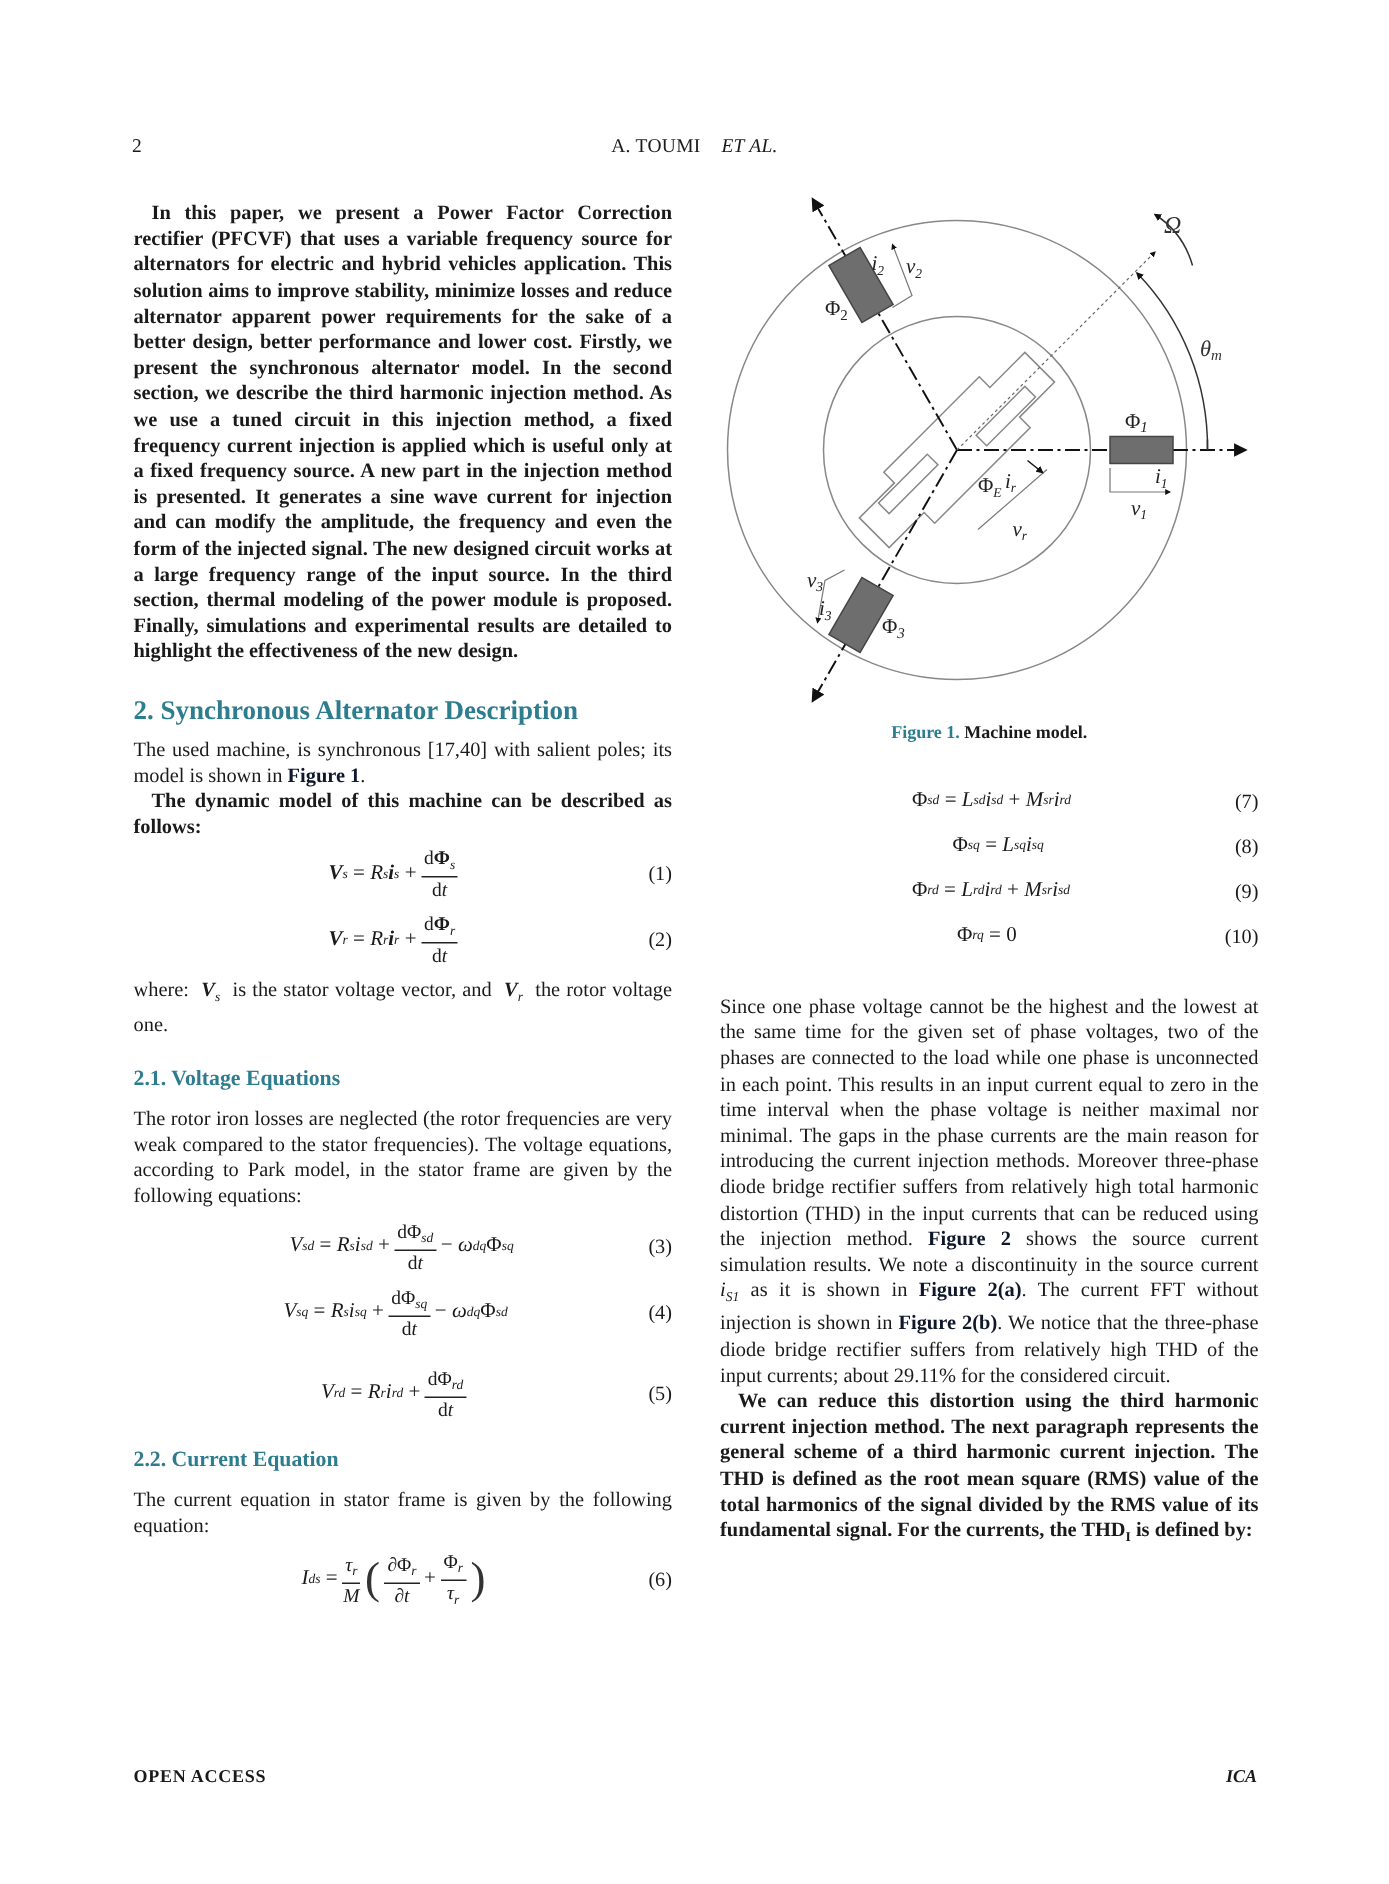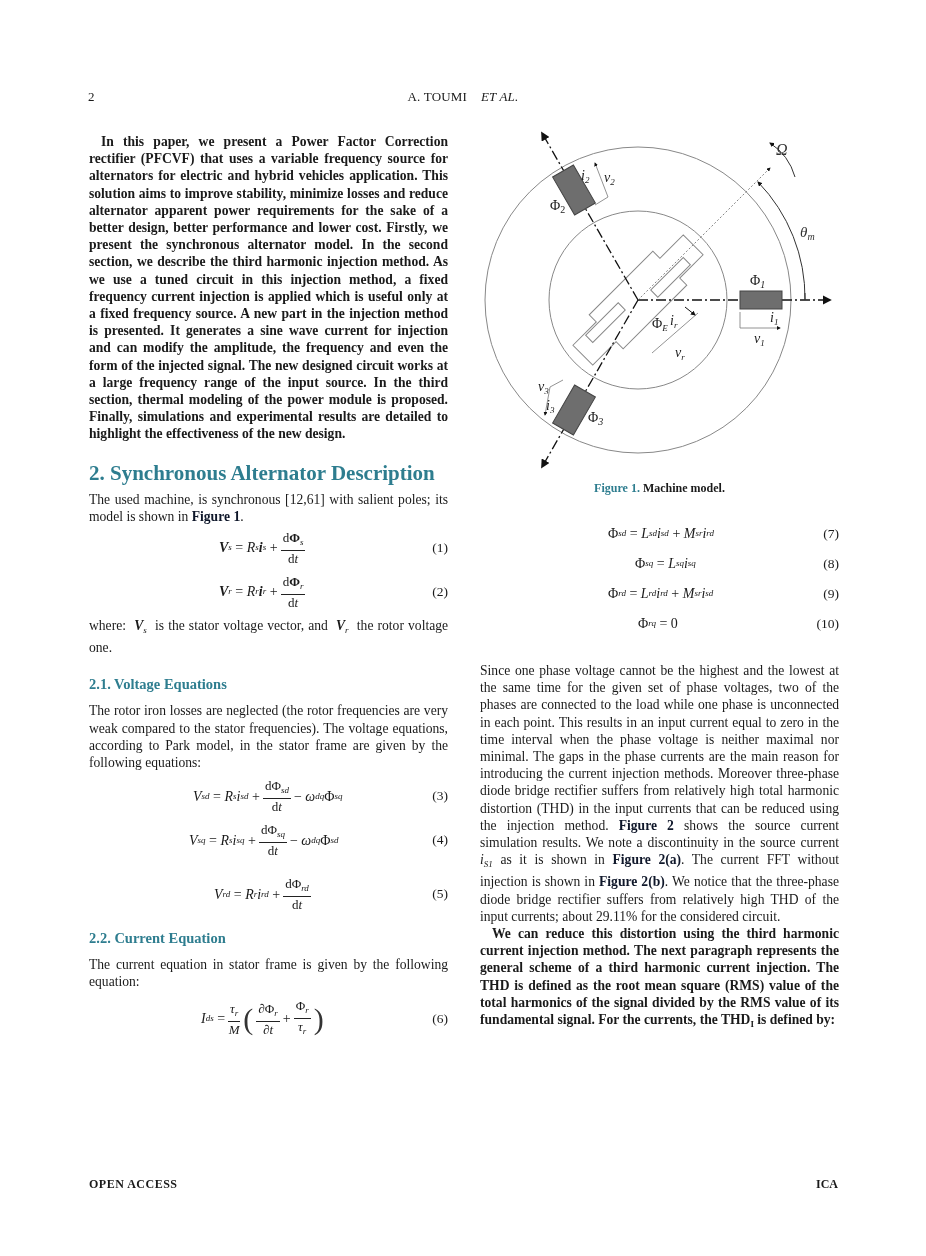--- a/index.html
+++ b/index.html
@@ -8,55 +8,56 @@
   .abs { position:absolute; }
   .running-head { top:89px; left:0; width:926px; font-size:13px; }
   .page-num { position:absolute; left:88px; top:0; }
   .authors { position:absolute; left:0; width:926px; text-align:center; top:0; letter-spacing:0.2px; }
   .authors i { font-style:italic; }
   .col { position:absolute; font-size:13.6px; line-height:17.2px; text-align:justify; }
   .col-left { left:89px; width:359px; }
   .col-right { left:480px; width:359px; }
   p { margin:0; }
   .indent { text-indent:12px;font-weight:bold; }
-  .h2 { color:#2e7d8f; font-weight:bold; font-size:21px; line-height:20px; margin:0; text-align:left; }
+  .h2 { color:#2e7d8f; font-weight:bold; font-size:18px; line-height:20px; margin:0; text-align:left; }
   .h3 { color:#2e7d8f; font-weight:bold; font-size:14.5px; line-height:18px; margin:0; text-align:left; }
   .link { color:#0f172a; font-weight:bold; }
   .eq { position:relative; height:38px; font-style:italic; font-size:14px; }
   .eq .body { position:absolute; display:flex; align-items:center; height:100%; }
   .eq .num { position:absolute; right:0; top:50%; transform:translateY(-50%); font-style:normal; font-size:13.5px; }
   .frac { display:inline-flex; flex-direction:column; align-items:center; vertical-align:middle; margin:0 3px; font-size:13px; }
   .frac .n { border-bottom:1px solid #222; padding:0 2px; line-height:15px; }
   .frac .d { line-height:15px; }
   .bold { font-weight:bold; }
   sub { font-size:9px; vertical-align:-3px; }
   .up { font-style:normal; }
   .caption { position:absolute; left:480px; width:359px; top:481px; text-align:center; font-size:12px; font-weight:bold; }
   .caption .lbl { color:#2e7d8f;text-align:right; }
   .footer { position:absolute; top:1177px; font-size:12px; font-weight:bold; }
   .footer-left { left:89px; letter-spacing:0.5px; }
-  .footer-right { right:88px; }
+  .footer-right { right:88px; font-style:italic; }
   .figure { position:absolute; left:480px; top:125px; width:360px; height:350px; }
   .paren { font-style:normal; font-size:30px; font-weight:lighter; color:#333; line-height:30px; }
 </style>
 </head>
 <body>
 
 <div class="abs running-head">
   <span class="page-num">2</span>
   <span class="authors"><span>A. TOUMI</span>&nbsp;&nbsp;&nbsp;&nbsp;<i>ET   AL.</i></span>
 </div>
 
 <div class="col col-left" style="top:133px;">
   <p class="indent">In this paper, we present a Power Factor Correction rectifier (PFCVF) that uses a variable frequency source for alternators for electric and hybrid vehicles application. This solution aims to improve stability, minimize losses and reduce alternator apparent power requirements for the sake of a better design, better performance and lower cost. Firstly, we present the synchronous alternator model. In the second section, we describe the third harmonic injection method. As we use a tuned circuit in this injection method, a fixed frequency current injection is applied which is useful only at a fixed frequency source. A new part in the injection method is presented. It generates a sine wave current for injection and can modify the amplitude, the frequency and even the form of the injected signal. The new designed circuit works at a large frequency range of the input source. In the third section, thermal modeling of the power module is proposed. Finally, simulations and experimental results are detailed to highlight the effectiveness of the new design.</p>
 
   <div style="height:20px"></div>
   <h2 class="h2">2. Synchronous Alternator Description</h2>
   <div style="height:8px"></div>
-  <p><span>The used machine, is synchronous [12,61] with salient poles; its model is shown in </span><span class="link">Figure 1</span><span>.</span></p>
+  <p><span>The used machine, is synchronous [17,40] with salient poles; its model is shown in </span><span class="link">Figure 1</span><span>.</span></p>
+  <p class="indent">The dynamic model of this machine can be described as follows:</p>
 
   <div class="eq" style="margin-top:4px;">
     <div class="body" style="left:130px;">
       <span class="bold">V</span><sub>s</sub>&nbsp;<span class="up">=</span>&nbsp;R<sub>s</sub><span class="bold">i</span><sub>s</sub>&nbsp;<span class="up">+</span>
       <span class="frac">
           <span class="n"><span class="up">d</span><span class="bold up">Φ</span><sub>s</sub></span>
           <span class="d"><span class="up">d</span>t</span>
         </span>
     </div>
     <span class="num">(1)</span>

